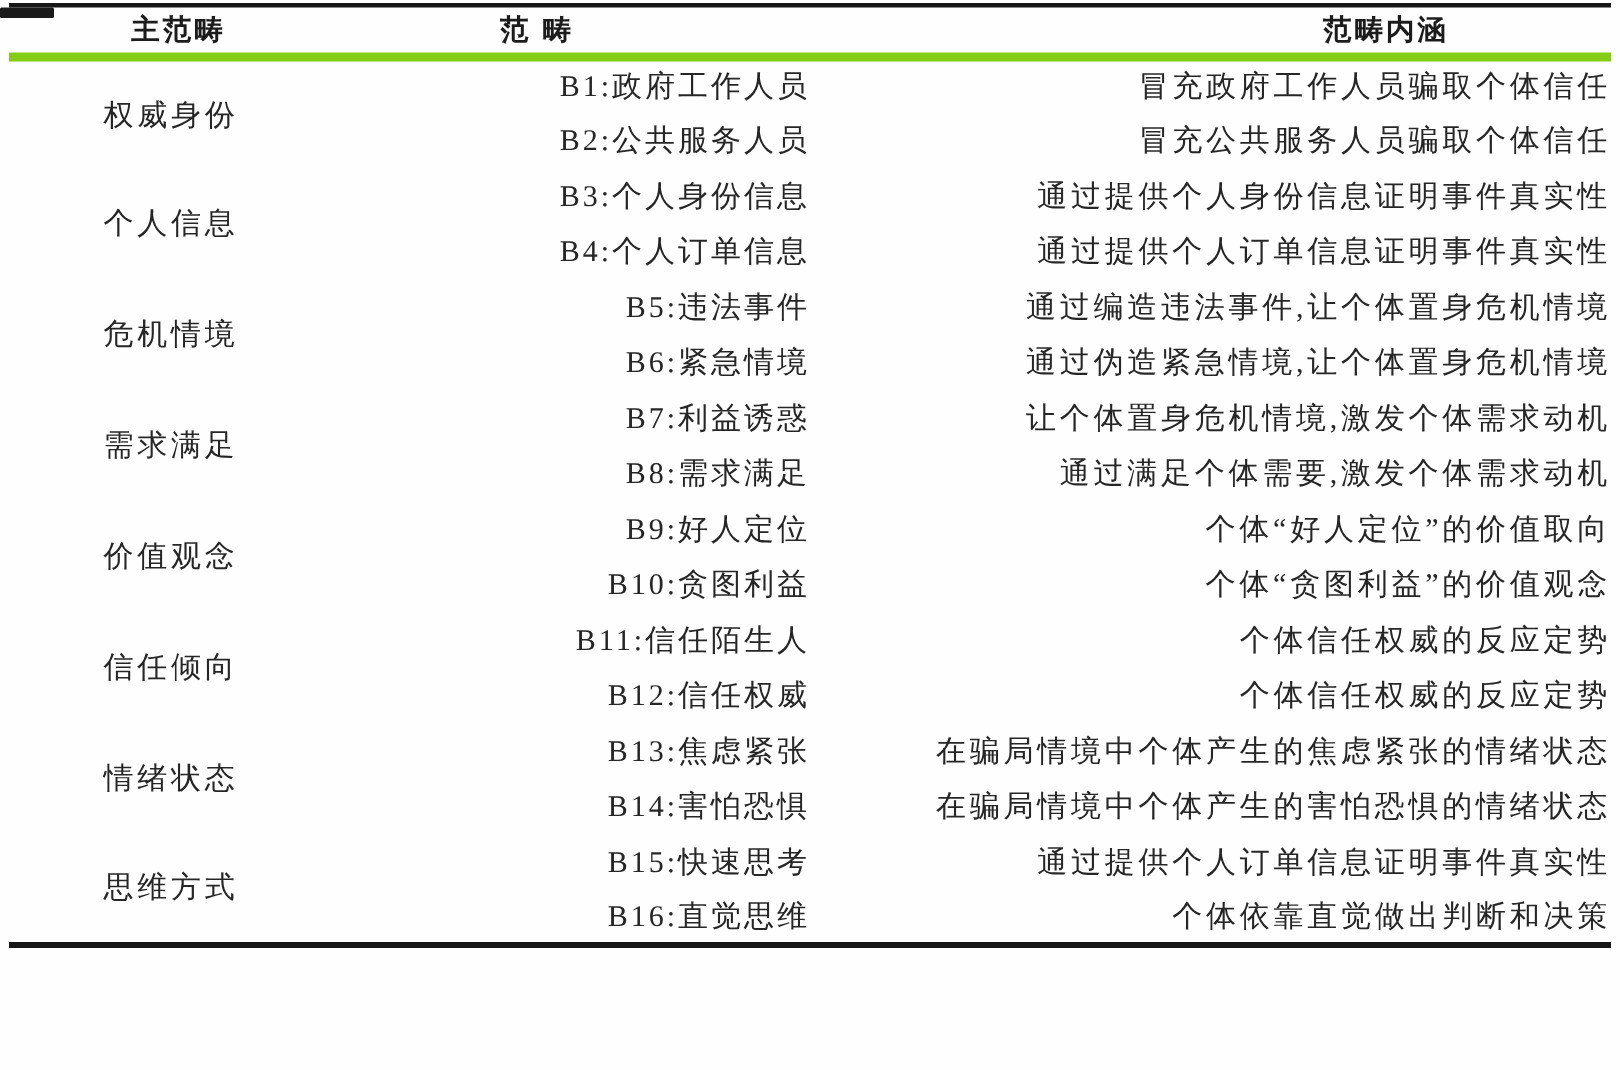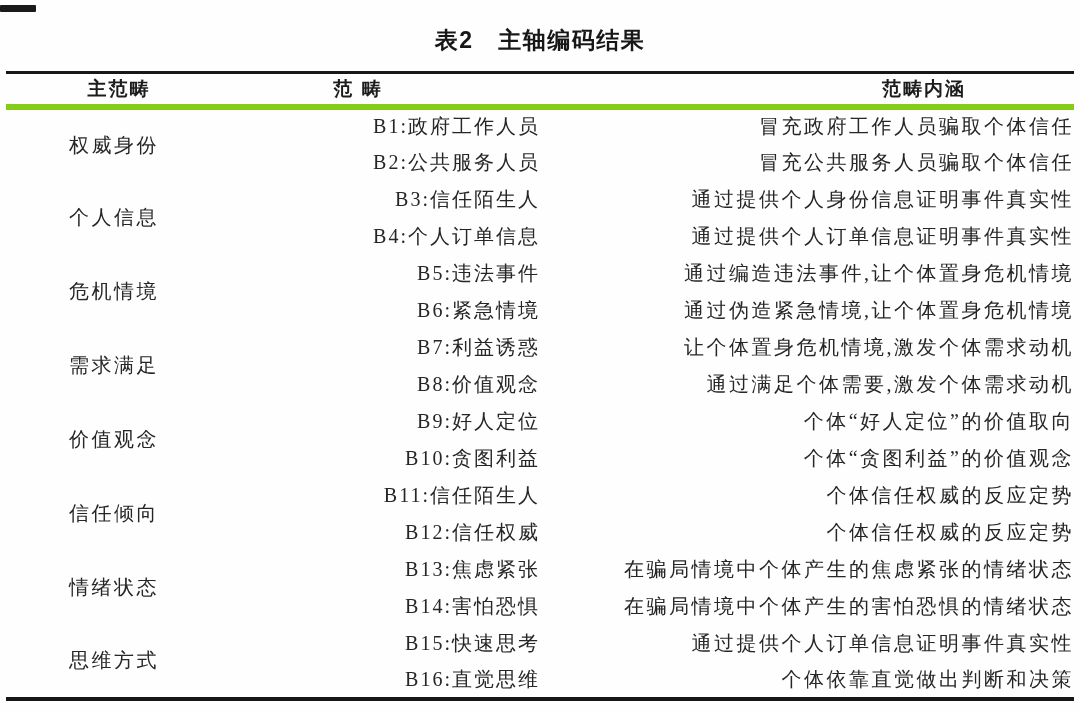--- a/index.html
+++ b/index.html
@@ -80,21 +80,20 @@
     padding-left: 25px;
     letter-spacing: 2.5px;
   }
 </style>
 </head>
 <body>
 
 <div class="page">
   <div class="scan-artifact"></div>
 
-  <div class="table-title">表2　主轴编码结果</div>
 
   <table class="coding-table">
     <colgroup>
         <col class="c1">
         <col class="c2">
         <col class="c3">
       </colgroup>
     <thead>
       <tr>
         <th class="h-main">主范畴</th>
@@ -109,21 +108,21 @@
         <td class="cat">B1:政府工作人员</td>
         <td class="conn">冒充政府工作人员骗取个体信任</td>
       </tr>
       <tr>
         <td class="cat">B2:公共服务人员</td>
         <td class="conn">冒充公共服务人员骗取个体信任</td>
       </tr>
 
       <tr>
         <td class="main-cat" rowspan="2">个人信息</td>
-        <td class="cat">B3:信任陌生人</td>
+        <td class="cat">B3:个人身份信息</td>
         <td class="conn">通过提供个人身份信息证明事件真实性</td>
       </tr>
       <tr>
         <td class="cat">B4:个人订单信息</td>
         <td class="conn">通过提供个人订单信息证明事件真实性</td>
       </tr>
 
       <tr>
         <td class="main-cat" rowspan="2">危机情境</td>
         <td class="cat">B5:违法事件</td>
@@ -133,21 +132,21 @@
         <td class="cat">B6:紧急情境</td>
         <td class="conn">通过伪造紧急情境,让个体置身危机情境</td>
       </tr>
 
       <tr>
         <td class="main-cat" rowspan="2">需求满足</td>
         <td class="cat">B7:利益诱惑</td>
         <td class="conn">让个体置身危机情境,激发个体需求动机</td>
       </tr>
       <tr>
-        <td class="cat">B8:价值观念</td>
+        <td class="cat">B8:需求满足</td>
         <td class="conn">通过满足个体需要,激发个体需求动机</td>
       </tr>
 
       <tr>
         <td class="main-cat" rowspan="2">价值观念</td>
         <td class="cat">B9:好人定位</td>
         <td class="conn">个体“好人定位”的价值取向</td>
       </tr>
       <tr>
         <td class="cat">B10:贪图利益</td>

